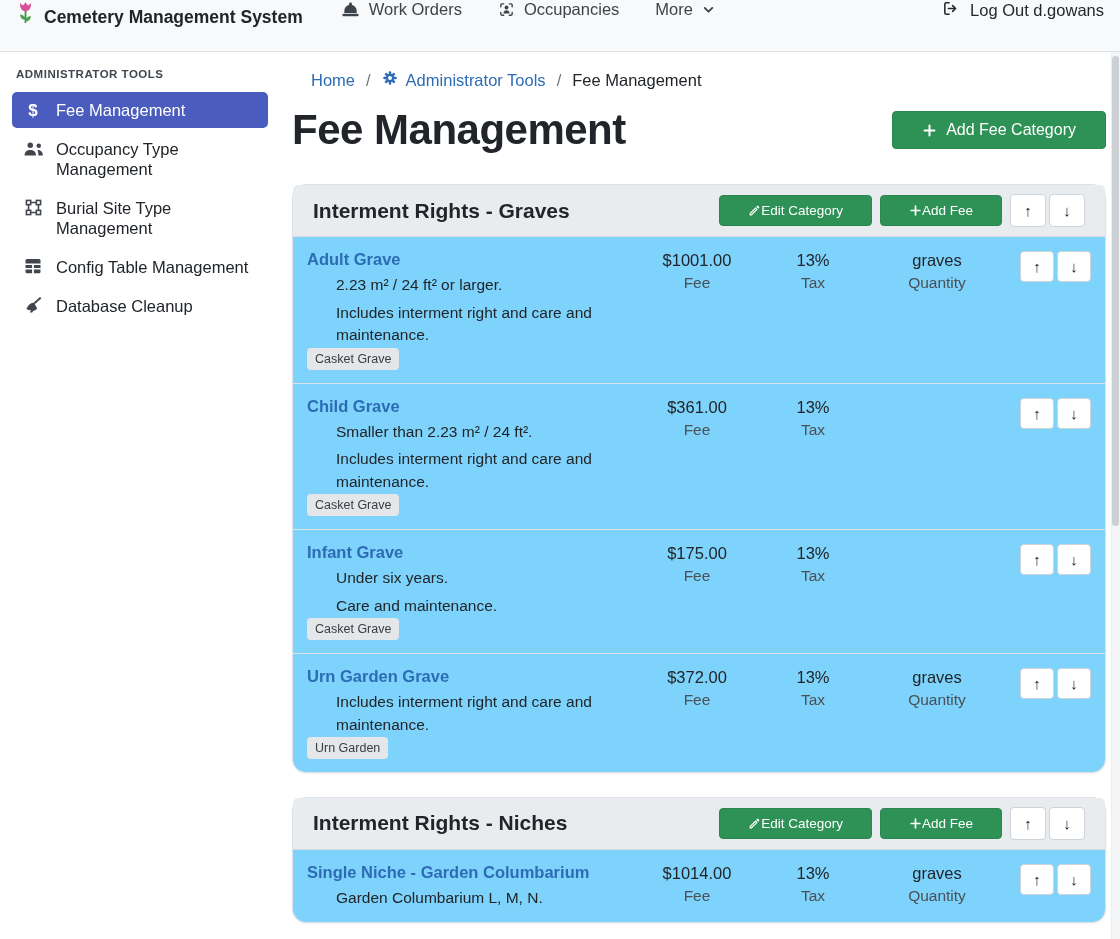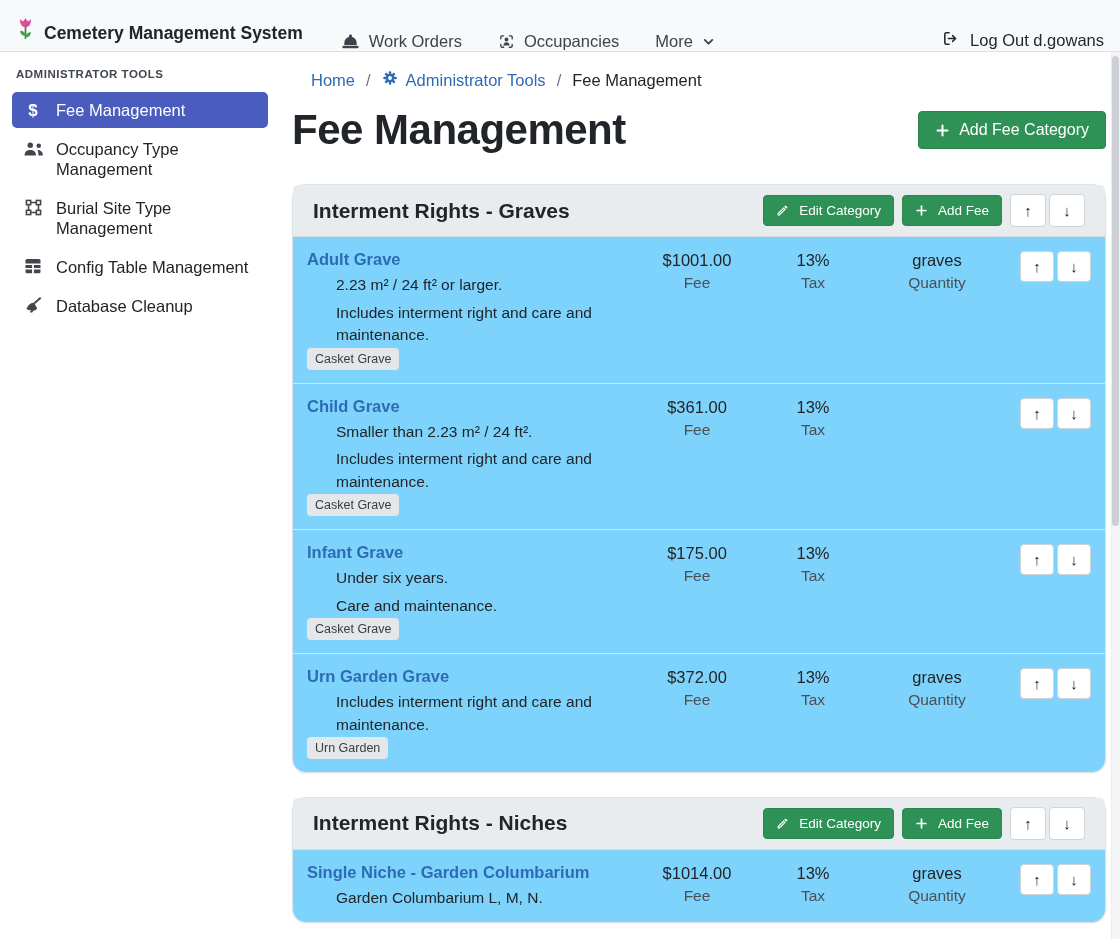--- a/index.html
+++ b/index.html
@@ -5,21 +5,21 @@
   * { box-sizing: border-box; margin: 0; padding: 0; }
   html,body { width:1120px; height:939px; overflow:hidden; }
   body {
     font-family: "Liberation Sans", "DejaVu Sans", sans-serif;
     color:#212529; background:#fff; position:relative; font-size:16px;
   }
 
   
   .navbar {
     height:52px; background:#f8f9fa; border-bottom:1px solid #dee2e6;
-    display:flex; align-items:flex-end; padding:0 16px;
+    display:flex; align-items:flex-start; padding:0 16px;
   }
   .brand { display:flex; align-items:center; gap:9px; font-size:17.5px; font-weight:700; color:#212529; cursor:pointer; }
   .nav-items { display:flex; align-items:center; gap:36px; margin-left:38px; }
   .nav-item { display:flex; align-items:center; gap:9px; font-size:16.5px; color:#3d434a; cursor:pointer; }
   .nav-item svg { display:block; }
   .nav-right { margin-left:auto; display:flex; align-items:center; gap:10px; font-size:16.5px; color:#24282c; cursor:pointer; }
 
   
   .layout { display:flex; height:887px; }
   .sidebar { width:280px; flex:none; padding-top:14px; }
@@ -39,24 +39,24 @@
   .breadcrumb { display:flex; align-items:center; gap:11px; font-size:16.5px; margin-top:2px;margin-left:19px; }
   .crumb-link { color:#2d6cb5; text-decoration:none; cursor:pointer; display:flex; align-items:center; gap:8px; }
   .crumb-sep { color:#6c757d; }
   .crumb-current { color:#212529; }
 
   
   .page-header { display:flex; justify-content:space-between; align-items:center; margin-top:16px; }
   .page-title { font-size:42px; font-weight:600; letter-spacing:-0.5px; line-height:1.15; color:#212529; }
   .btn-green {
     background:#2e9156; border:1px solid #2a854f; color:#fff; border-radius:4px;
-    font-family:inherit; font-size:16px; padding:9px 16px;
+    font-family:inherit; font-size:16px; padding:9px 29px;
     display:inline-flex; align-items:center; gap:9px; cursor:pointer;
   }
-  .btn-green.sm { font-size:13.5px; padding:7px 12px; gap:10px; }
+  .btn-green.sm { font-size:13.5px; padding:7px 28px; gap:0; }
   .btn-ico { display:flex; align-items:center; }
 
   
   .category-card {
     border:1px solid #dee2e6; border-radius:14px; margin-top:30px; background:#7dd3fc;
     box-shadow:0 1px 2px rgba(0,0,0,.05);
   }
   .category-card + .category-card { margin-top:24px; }
   .card-header {
     background:#e9ecef; border-bottom:1px solid #d8dcdf; border-radius:5px 5px 0 0;

